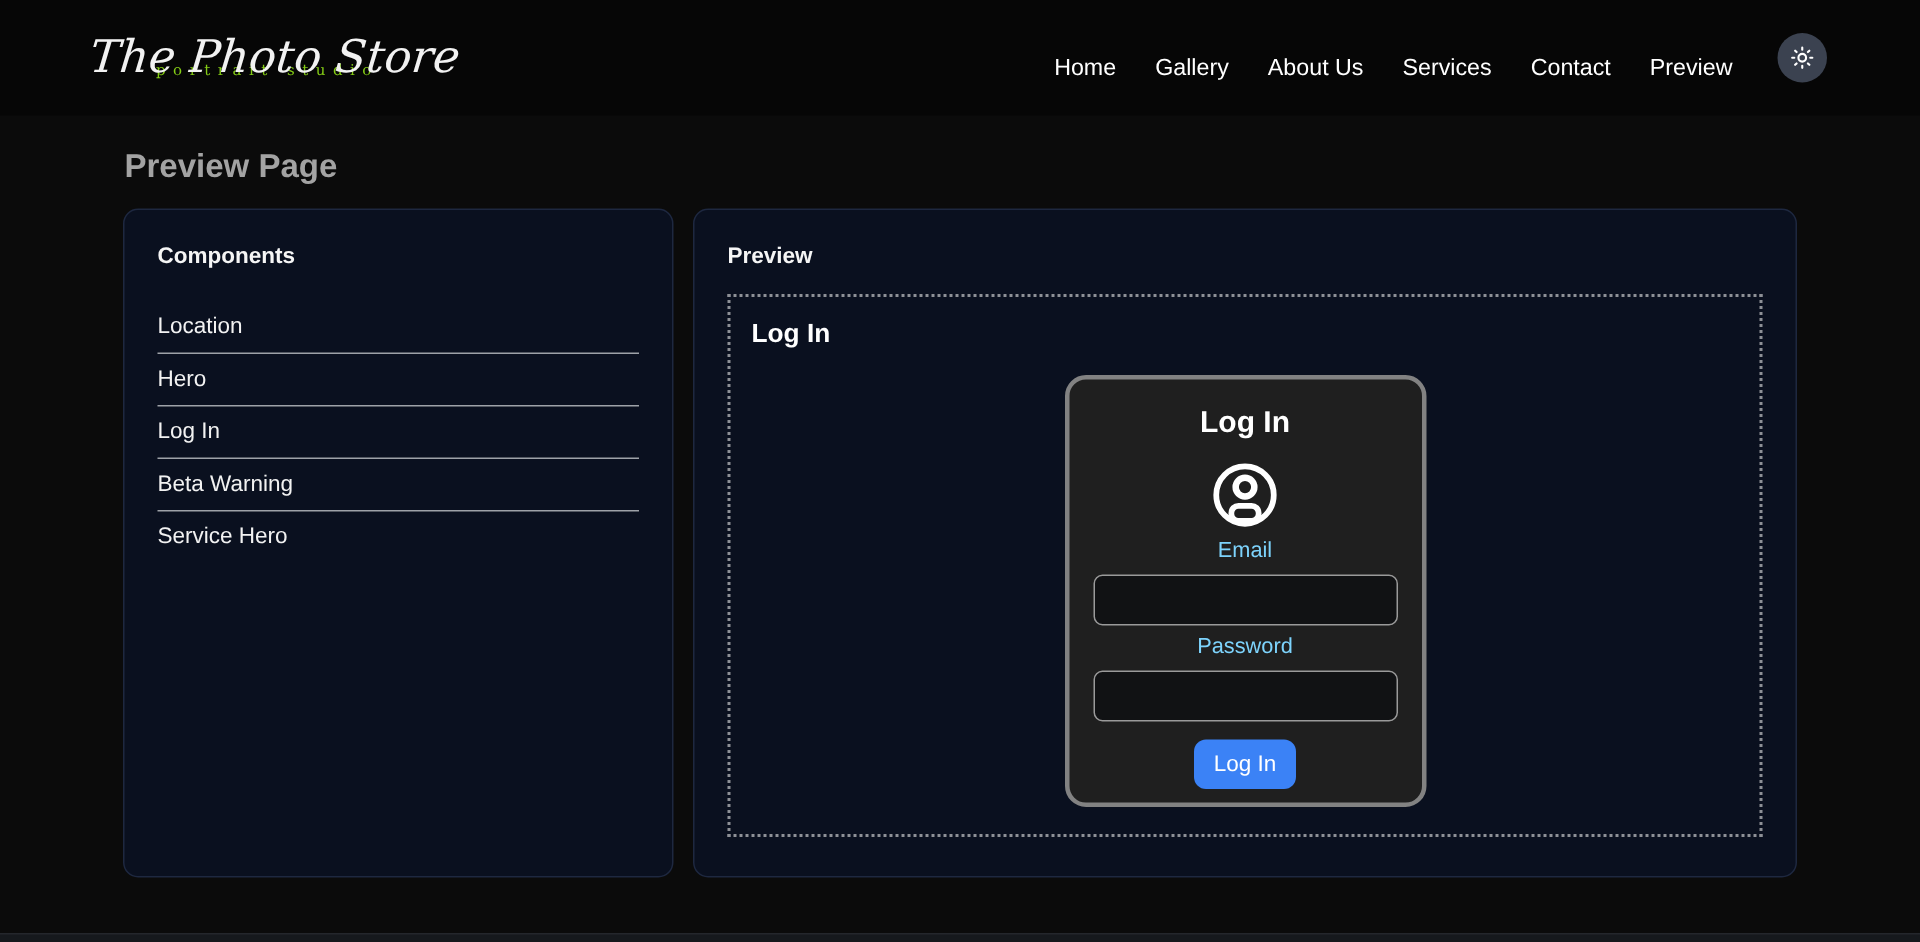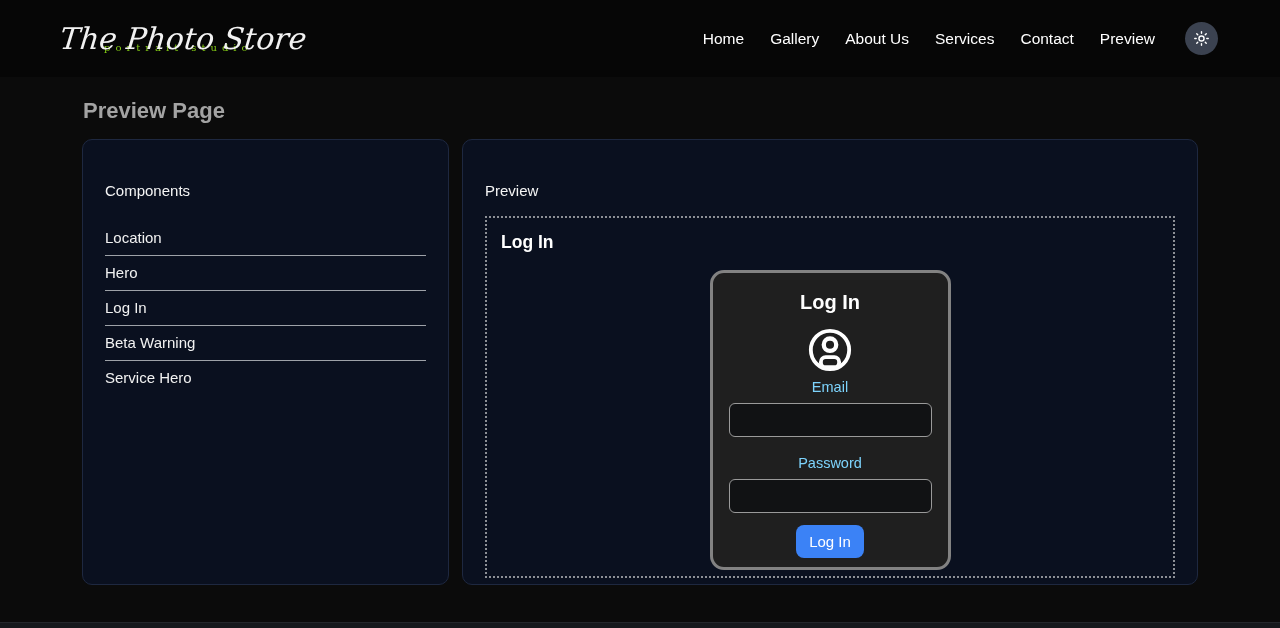--- a/index.html
+++ b/index.html
@@ -34,21 +34,21 @@
   .logo-tagline {
     display:block;
     font-family:"DejaVu Serif", serif;
     font-size:10px;
     letter-spacing:5px;
     color:#84cc16;
     margin-top:-11px;
     padding-left:44px;
   }
 
-  .nav { display:flex; align-items:center; gap:26px; }
+  .nav { display:flex; align-items:flex-end; gap:26px; }
   .nav a {
     color:#ffffff;
     text-decoration:none;
     font-size:15.5px;
   }
   .theme-btn {
     width:33px; height:33px;
     border-radius:50%;
     background:#3b4250;
     border:none;
@@ -68,21 +68,21 @@
   }
   .columns { display:flex; gap:13px; height:446px; }
   .panel {
     background:#0a101f;
     border:1px solid #1e2840;
     border-radius:10px;
     padding:22px;
   }
   .panel-left  { width:367px; flex:none; }
   .panel-right { flex:1; }
-  .panel-title { font-size:15px; font-weight:400; color:#f5f5f5;margin-top:20px; }
+  .panel-title { font-size:15px; font-weight:700; color:#f5f5f5; }
 
   .comp-list { margin-top:22px; }
   .comp-item {
     font-size:15px;
     color:#f2f2f2;
     padding:8px 0 9px;
     border-bottom:1px solid #9ea2a8;
     cursor:pointer;
   }
   .comp-item:last-child { border-bottom:none; }
@@ -101,21 +101,21 @@
     margin:17px auto 0;
     background:#1f1f1f;
     border:3px solid #828282;
     border-radius:14px;
     padding:16px 16px 9px;
     text-align:center;
   }
   .card-title { font-size:20px; font-weight:bold; line-height:26px; color:#fff; }
   .person-icon-wrap { margin-top:12px; height:46px; }
   .field-label { font-size:14.5px; color:#7dd3fc; margin-top:4px; line-height:20px; display:block; }
-  .field-label.password { margin-top:16px; }
+  .field-label.password { margin-top:4px; }
   .text-input {
     width:100%;
     height:34px;
     margin-top:6px;
     background:#111214;
     border:1px solid #9a9a9a;
     border-radius:6px;
     color:#fff;
     font-size:14px;
     padding:0 8px;

